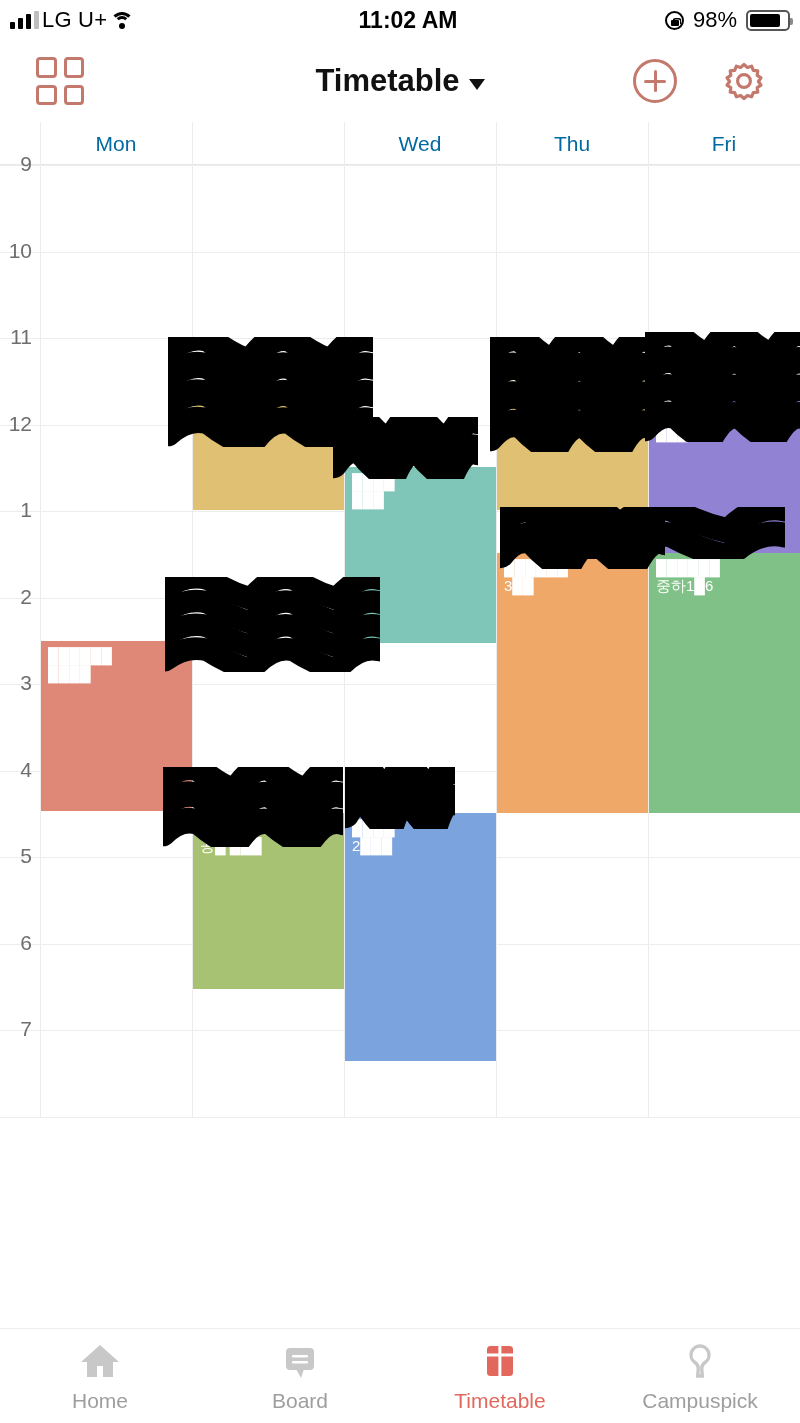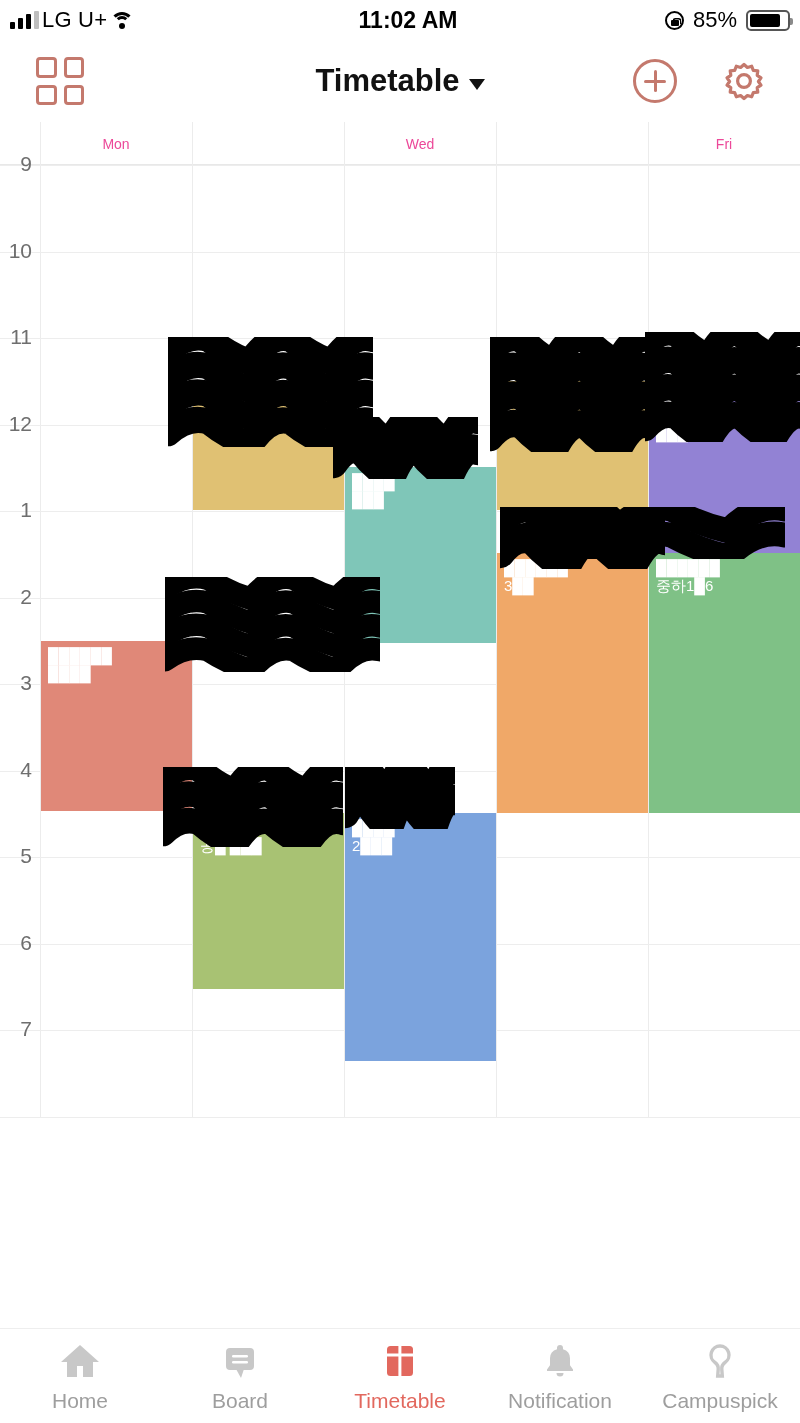--- a/index.html
+++ b/index.html
@@ -115,21 +115,21 @@
     width: 800px; height: 996px;
     background: #fff;
   }
   .tt-header-row {
     position: absolute; top: 0; left: 0; width: 800px; height: 43px;
     border-bottom: 1px solid #e8e8e8;
   }
   .day-head {
     position: absolute; top: 0; height: 43px;
     display: flex; align-items: center; justify-content: center;
-    font-size: 14px; color: #ec4899;
+    font-size: 21px; color: #0369a1;
   }
   .tt-body { position: absolute; top: 43px; left: 0; width: 800px; height: 953px; }
   .hour-line {
     position: absolute; left: 0; width: 800px; height: 1px; background: #ededed;
   }
   .col-line {
     position: absolute; top: -43px; width: 1px; height: 996px; background: #ececec;
   }
   .hour-label {
     position: absolute; left: 0; width: 40px; text-align: right;
@@ -176,21 +176,21 @@
     <div class="carrier">LG U+</div>
     <div class="wifi-icon">
       <span class="a"></span>
         <span class="b"></span>
         <span class="wifi-dot"></span>
     </div>
   </div>
   <div class="sb-center">11:02 AM</div>
   <div class="sb-right">
     <div class="rotlock"></div>
-    <div class="batt-pct">85%</div>
+    <div class="batt-pct">98%</div>
     <div class="battery">
       <div class="fill" id="batt-fill" style="width: 82%;"></div>
     </div>
   </div>
 </div>
 
 <div class="nav-header">
   <div class="grid-icon-btn">
     <i></i>
       <i></i>
@@ -209,20 +209,21 @@
         <circle cx="24" cy="24" r="6.4"></circle>
       </g>
     </svg>
   </div>
 </div>
 
 <div class="timetable">
   <div class="tt-header-row" id="day-head-row">
       <div class="day-head" style="left: 40px; width: 152px;">Mon</div>
       <div class="day-head" style="left: 344px; width: 152px;">Wed</div>
+      <div class="day-head" style="left: 496px; width: 152px;">Thu</div>
       <div class="day-head" style="left: 648px; width: 152px;">Fri</div>
     </div>
   <div class="tt-body" id="tt-body">
       <div class="col-line" style="left: 40px;"></div>
       <div class="col-line" style="left: 192px;"></div>
       <div class="col-line" style="left: 344px;"></div>
       <div class="col-line" style="left: 496px;"></div>
       <div class="col-line" style="left: 648px;"></div>
       <div class="hour-line" style="top: 0px;"></div>
       <div class="hour-label" style="top: 0px; padding-right: 8px;">9</div>
@@ -357,27 +358,18 @@
           <rect x="10" y="7" width="26" height="30" rx="3.5" fill="#e2685e"></rect>
           <rect x="21.4" y="7" width="3" height="30" fill="#fff"></rect>
           <rect x="10" y="14.5" width="26" height="3" fill="#fff"></rect>
         </svg>
       </div>
       <div class="tab-label">Timetable</div>
     </div>
     <div class="tab-item">
       <div class="tab-ico">
         <svg width="46" height="44" viewBox="0 0 46 44">
-          <path fill="#c8c8c8" d="M23 6 a3 3 0 0 1 3 3 v1.2 a9.5 9.5 0 0 1 7 9.1 v7 l3 4.2 v1.5 h-26 v-1.5 l3 -4.2 v-7 a9.5 9.5 0 0 1 7 -9.1 v-1.2 a3 3 0 0 1 3 -3 z"></path>
-          <path fill="#c8c8c8" d="M19.5 34 h7 a3.5 3.5 0 0 1 -7 0 z"></path>
-        </svg>
-      </div>
-      <div class="tab-label">Notification</div>
-    </div>
-    <div class="tab-item">
-      <div class="tab-ico">
-        <svg width="46" height="44" viewBox="0 0 46 44">
           <path fill="none" stroke="#c8c8c8" stroke-width="3.4" d="M23 7 a9 9 0 0 1 5 16.5 c-2.5 1.8 -3.5 4 -3.2 7 l0.5 6.5 h-4.6 l0.5 -6.5 c0.3 -3 -0.7 -5.2 -3.2 -7 a9 9 0 0 1 5 -16.5 z"></path>
         </svg>
       </div>
       <div class="tab-label">Campuspick</div>
     </div>
   </div>
 
 </body></html>

